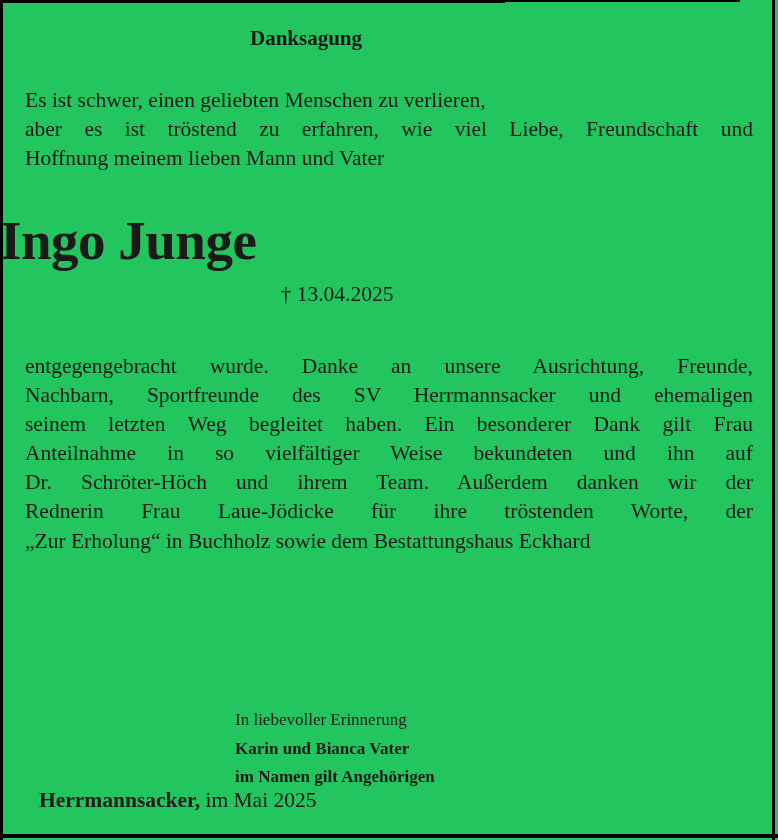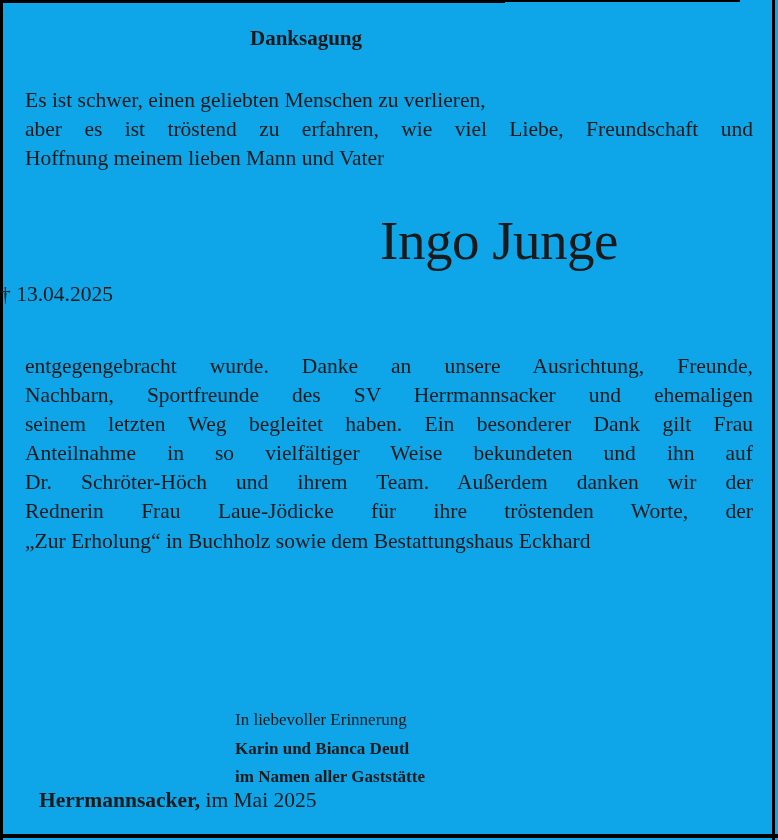--- a/index.html
+++ b/index.html
@@ -1,20 +1,20 @@
 <!DOCTYPE html>
 <html><head>
 <meta charset="utf-8">
 <style>
   html, body { margin: 0; padding: 0; background: #e8e8e8; }
   .page {
     position: relative;
     width: 778px;
     height: 840px;
-    background: #0ea5e9;
+    background: #22c55e;
     font-family: "Liberation Serif", serif;
     color: #1a1a1a;
     overflow: hidden;
     margin: 0 auto;
   }
   
   .frame-left   { position: absolute; left: 0; top: 0; width: 3px; height: 840px; background: #000; }
   .frame-right  { position: absolute; left: 772px; top: 0; width: 3px; height: 840px; background: #000; }
   .frame-bottom { position: absolute; left: 0; top: 834px; width: 778px; height: 4px; background: #000; }
   .frame-top-a  { position: absolute; left: 0; top: 0; width: 505px; height: 3px; background: #000; }
@@ -26,26 +26,26 @@
   }
   .intro {
     position: absolute; top: 86px; left: 25px; width: 728px;
     font-size: 21.5px; line-height: 29px;
   }
   .jpar > div { text-align: justify; text-align-last: justify; }
   .jpar > div:last-child { text-align-last: left; }
 
   .name {
     position: absolute; top: 210px; left: 0; width: 618px;
-    text-align: right; font-weight: normal; font-size: 55px; line-height: 62px;
+    text-align: left; font-weight: bold; font-size: 55px; line-height: 62px;
     letter-spacing: -0.5px;
   }
   .death-date {
     position: absolute; top: 282px; left: 0; width: 652px;
-    text-align: left; font-size: 21.5px;
+    text-align: center; font-size: 21.5px; padding-left: 11px;
   }
   .body-par {
     position: absolute; top: 352px; left: 25px; width: 728px;
     font-size: 21.5px; line-height: 29.1px;
   }
   .closing {
     position: absolute; top: 706px; left: 235px;
     font-size: 17px; line-height: 28.5px;
   }
   .closing .bold { font-weight: bold; }
@@ -87,21 +87,21 @@
       <div>Nachbarn, Sportfreunde des SV Herrmannsacker und ehemaligen</div>
       <div>seinem letzten Weg begleitet haben. Ein besonderer Dank gilt Frau</div>
       <div>Anteilnahme in so vielfältiger Weise bekundeten und ihn auf</div>
       <div>Dr. Schröter-Höch und ihrem Team. Außerdem danken wir der</div>
       <div>Rednerin Frau Laue-Jödicke für ihre tröstenden Worte, der</div>
       <div>„Zur Erholung“ in Buchholz sowie dem Bestattungshaus Eckhard</div>
     </div>
 
   <div class="closing">
     <div>In liebevoller Erinnerung</div>
-    <div class="bold">Karin und Bianca Deutl</div>
-    <div class="bold">im Namen aller Gaststätte</div>
+    <div class="bold">Karin und Bianca Vater</div>
+    <div class="bold">im Namen gilt Angehörigen</div>
   </div>
 
   <div class="placeline">
     <span class="place">Herrmannsacker,</span><span>im Mai 2025</span>
   </div>
 
 </div>
 
 </body></html>

